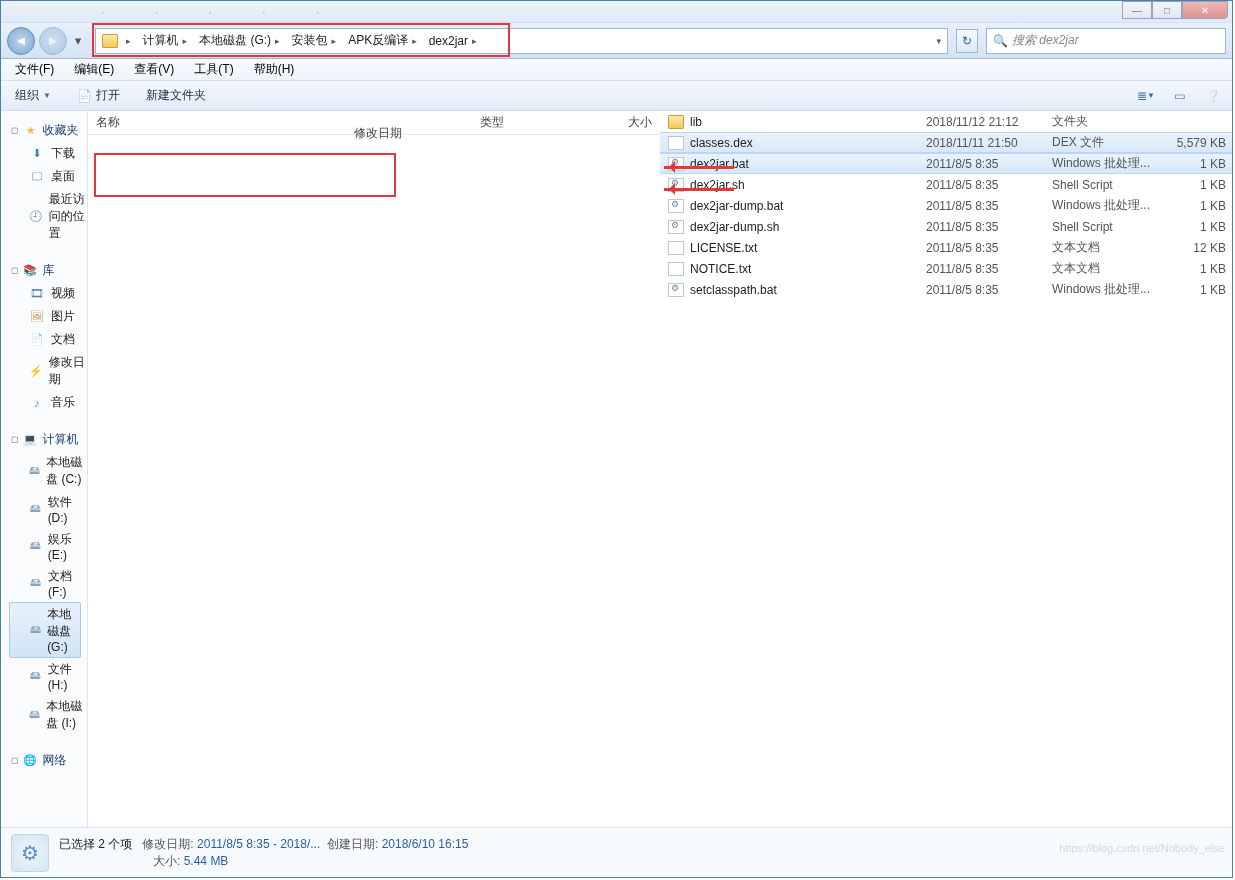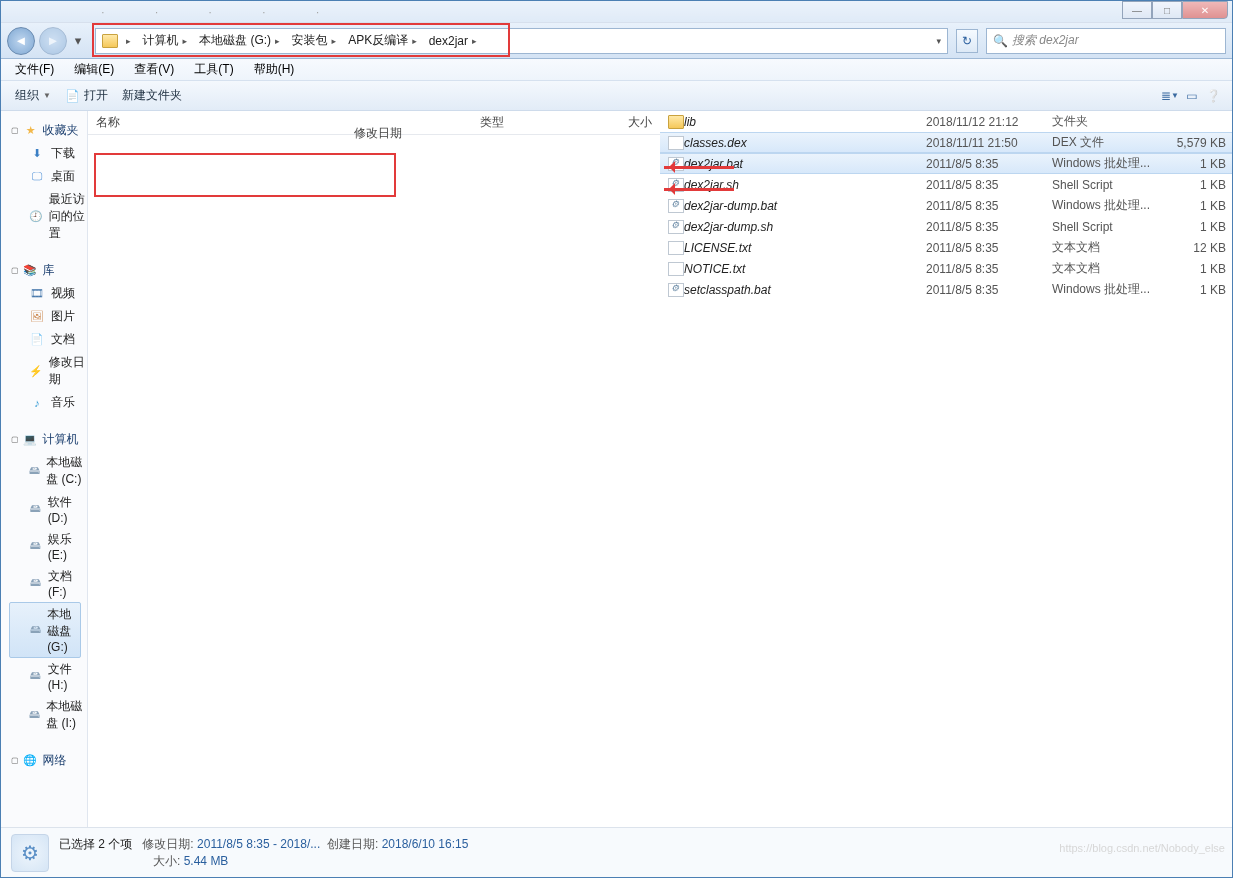--- a/index.html
+++ b/index.html
@@ -24,21 +24,21 @@
 .folder-ico{width:16px; height:14px; background:linear-gradient(#ffe9a8,#f5c85a); border:1px solid #c9a23e; border-radius:1px; margin-right:4px;}
 
 .refresh{width:22px; height:24px; border:1px solid #9db6d2; background:linear-gradient(#f5faff,#dde9f6); display:flex; align-items:center; justify-content:center; color:#2a5f9e; font-size:12px; margin-left:4px;}
 
 .searchbox{ width:240px; height:26px; border:1px solid #9db6d2; background:#fff; margin-left:4px; display:flex; align-items:center; padding:0 6px; font-size:12px; color:#888; font-style:italic;}
 .searchbox .sicon{color:#5a7ba3; margin-right:4px; font-style:normal;}
 
 .menubar{ height:22px; display:flex; align-items:center; padding:8px 6px; gap:4px; font-size:12px; background:linear-gradient(#f7fafe,#eef4fb); border-bottom:1px solid #d6e1ef;}
 .menubar span{ padding:2px 8px;}
 
-.toolbar{ height:30px; background:linear-gradient(#f4f8fd,#e2ecf7); border-bottom:1px solid #cedbeb; display:flex; align-items:center; padding:0 8px; gap:2px; font-size:12px;}
+.toolbar{ height:30px; background:linear-gradient(#f4f8fd,#e2ecf7); border-bottom:1px solid #cedbeb; display:flex; align-items:center; padding:0 8px; gap:14px; font-size:12px;}
 .toolbar .tbtn{ display:flex; align-items:center; gap:4px; padding:2px 6px; color:#234;}
 .toolbar .tbtn .dd{font-size:8px; color:#666;}
 .toolbar .spacer{flex:1;}
 .toolbar .ric{ width:20px; height:18px; display:flex; align-items:center; justify-content:center; color:#3a6aa0;}
 
 .body{ flex:1; display:flex; overflow:hidden;}
 .sidebar{ width:176px; background:#fafbfd; border-right:1px solid #e0e6ef; font-size:12px; padding:8px 0 8px 8px; overflow:auto;}
 .side-group{ margin-bottom:14px;}
 .side-head{ display:flex; align-items:center; gap:4px; font-weight:400; color:#1a3e6e; padding:3px 2px;}
 .side-head .tri{ font-size:8px; color:#666;}
@@ -50,21 +50,21 @@
 .ico.thunder{color:#f28b1e;} .ico.music{color:#3a9ed6;}
 .ico.pc{color:#5a8fc6;} .ico.drive{color:#8aa2b8;} .ico.net{color:#3a8fc6;}
 
 .filearea{ flex:1; display:flex; flex-direction:row; position:relative; background:#fff;}
 .fhead{ display:flex; font-size:12px; color:#444; border-bottom:1px solid #e6e9ee; height:24px; align-items:center;}
 .fcol{ padding:0 8px;}
 .c-name{ width:258px;} .c-date{width:126px;margin-top:21px;} .c-type{width:116px;} .c-size{width:72px; text-align:right;font-family:Liberation Serif, serif;}
 
 .flist{ font-size:12px;}
 .frow{ display:flex; align-items:center; height:21px;}
-.frow .fname{ width:258px; padding-left:8px; display:flex; align-items:flex-end; color:#222;font-style:italic;}
+.frow .fname{ width:258px; padding-left:8px; display:flex; align-items:flex-end; gap:6px; color:#222;}
 .frow .fdate{ width:126px; color:#555; padding-left:8px;}
 .frow .ftype{ width:116px; color:#555; padding-left:8px;}
 .frow .fsize{ width:72px; text-align:right; color:#555; padding-right:6px;}
 .frow.sel{ background:linear-gradient(#eaf3fc,#d7e8fa); border-top:1px solid #bcd6f0; border-bottom:1px solid #bcd6f0;}
 .fico{width:16px; height:14px; display:inline-flex; align-items:center; justify-content:center;}
 .fico.folder{background:linear-gradient(#ffe9a8,#f5c85a); border:1px solid #c9a23e; border-radius:1px;}
 .fico.file{border:1px solid #bfc8d2; background:#fff;}
 .fico.bat{border:1px solid #bfc8d2; background:#fff; position:relative;}
 .fico.bat::after{content:"⚙"; font-size:9px; position:absolute; left:2px; top:-1px; color:#6a8aa6;}
 

